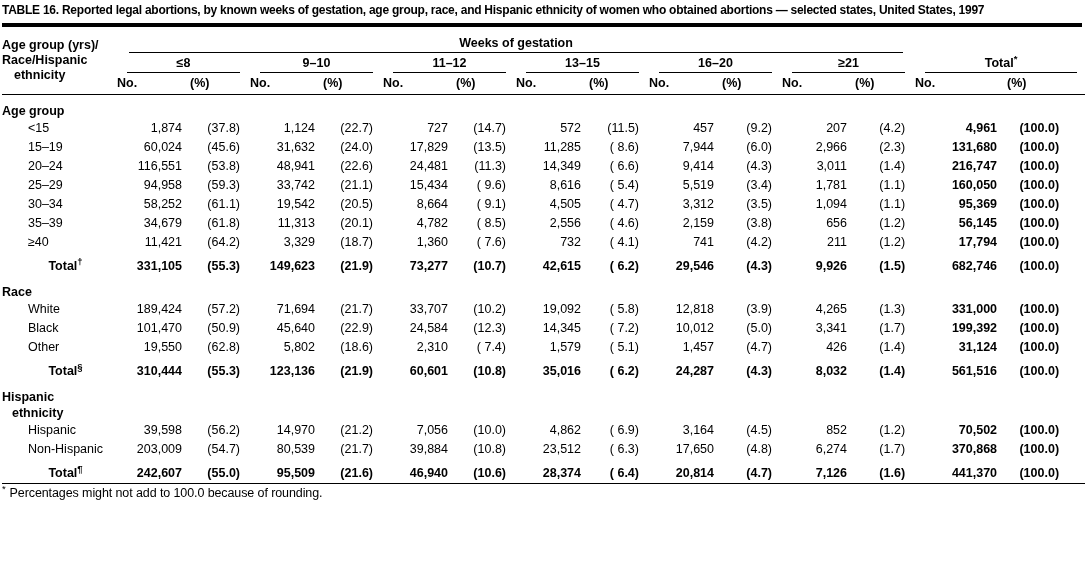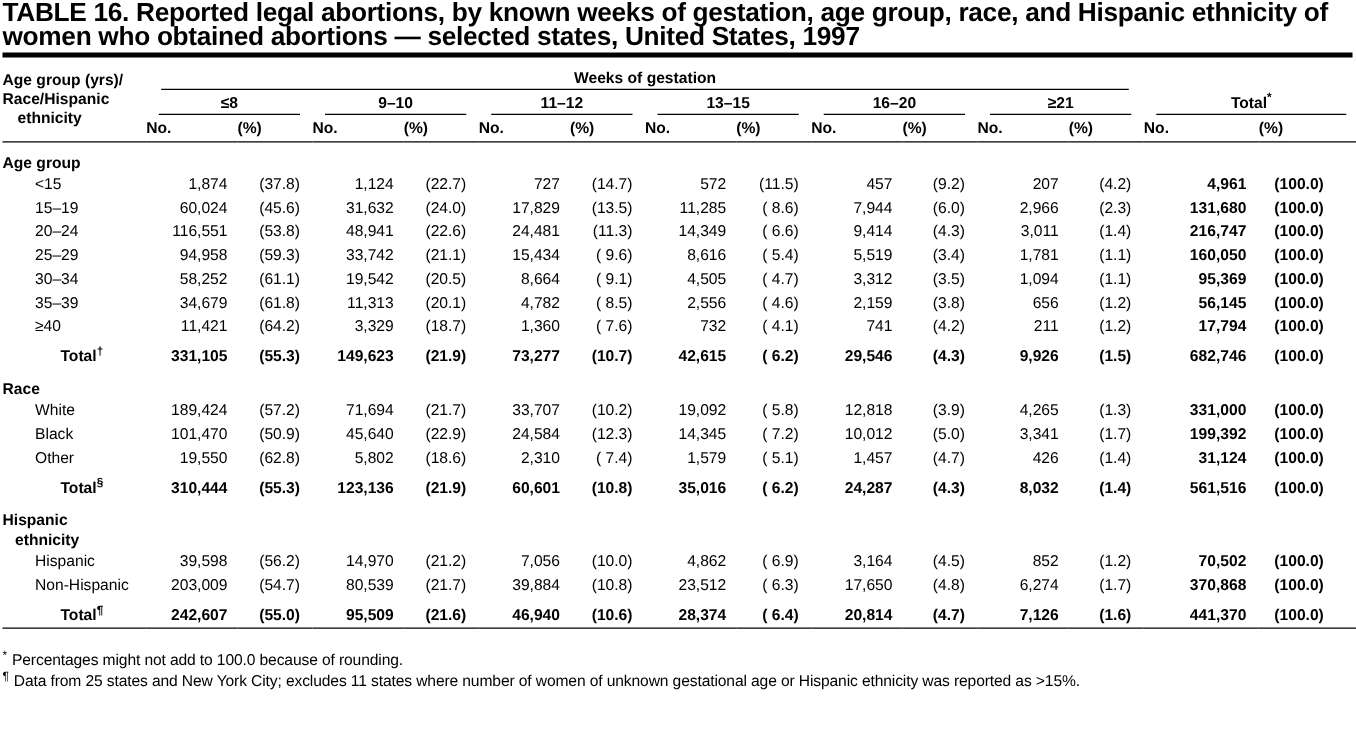--- a/index.html
+++ b/index.html
@@ -3,21 +3,21 @@
 <meta charset="utf-8">
 <style>
   * { box-sizing: border-box; }
   html, body { margin: 0; padding: 0; background: #fff; }
   .page {
     width: 1085px; height: 583px; overflow: hidden;
     padding: 1px 3px 0 2px;
     font-family: "Liberation Sans", "DejaVu Sans", sans-serif;
     color: #000;
   }
-  .title { font-size: 21px; font-weight: 700; line-height: 19px; letter-spacing: -0.25px; }
+  .title { font-size: 12px; font-weight: 700; line-height: 19px; letter-spacing: -0.25px; }
   .title-rule { height: 4px; background: #000; margin-top: 3px; }
 
   table.main {
     width: 100%; border-collapse: collapse; table-layout: fixed;
     margin-top: 9px; border-bottom: 1.5px solid #000;
   }
   col.c-label { width: 115px; }
   col.c-no    { width: 73px; }
   col.c-pct   { width: 60px; }
   col.c-tno   { width: 92px; }
@@ -44,21 +44,21 @@
   tr.total-row td { font-weight: 700; padding-top: 5px; }
 
   .num { text-align: right; padding-right: 8px;  white-space: pre; }
   .pct { text-align: right; padding-right: 10px; white-space: pre; }
   .totcol { font-weight: 700; }
   td.pct.totcol { padding-right: 28px; }
   td.num.totcol { padding-right: 10px; }
 
   sup.sym { font-size: 9.5px; line-height: 0; }
 
-  .footnotes { margin-top: 17px; }
+  .footnotes { margin-top: 1px; }
   .footnote { font-size: 12.5px; line-height: 16.5px; letter-spacing: -0.1px; }
   .fn-text { margin-left: 4px; }
 </style>
 </head>
 <body>
 
 <div class="page">
   <div class="title">TABLE 16. Reported legal abortions, by known weeks of gestation, age group, race, and Hispanic ethnicity of women who obtained abortions — selected states, United States, 1997</div>
   <div class="title-rule"></div>
 
@@ -402,15 +402,14 @@
           <td class="num">7,126</td>
           <td class="pct">(1.6)</td>
           <td class="num totcol">441,370</td>
           <td class="pct totcol">(100.0)</td>
         </tr>
       </tbody>
   </table>
 
   <div class="footnotes">
       <div class="footnote"><sup class="sym">*</sup><span class="fn-text">Percentages might not add to 100.0 because of rounding.</span></div>
-      <div class="footnote"><sup class="sym">¶</sup><span class="fn-text">Data from 25 states and New York City; excludes 11 states where number of women of unknown gestational age or Hispanic ethnicity was reported as &gt;15%.</span></div>
     </div>
 </div>
 
 </body></html>

